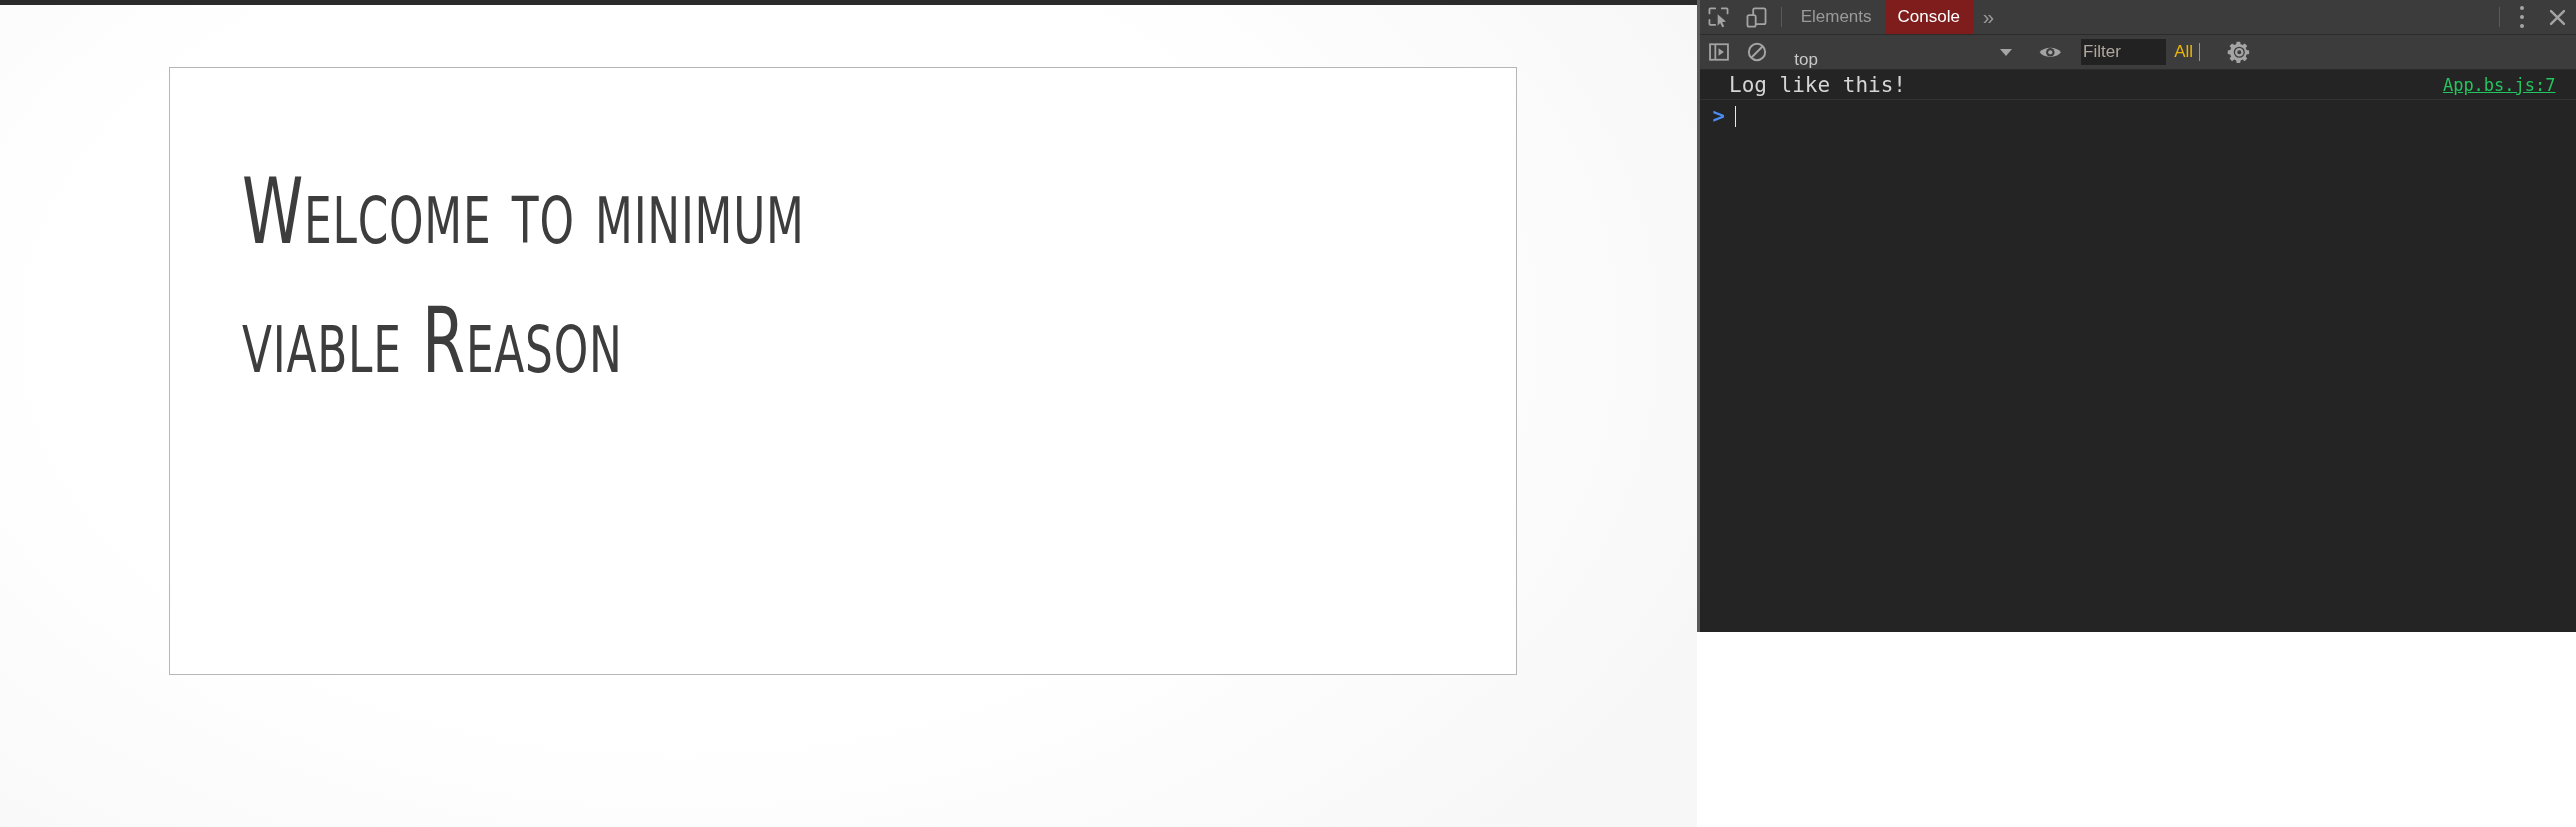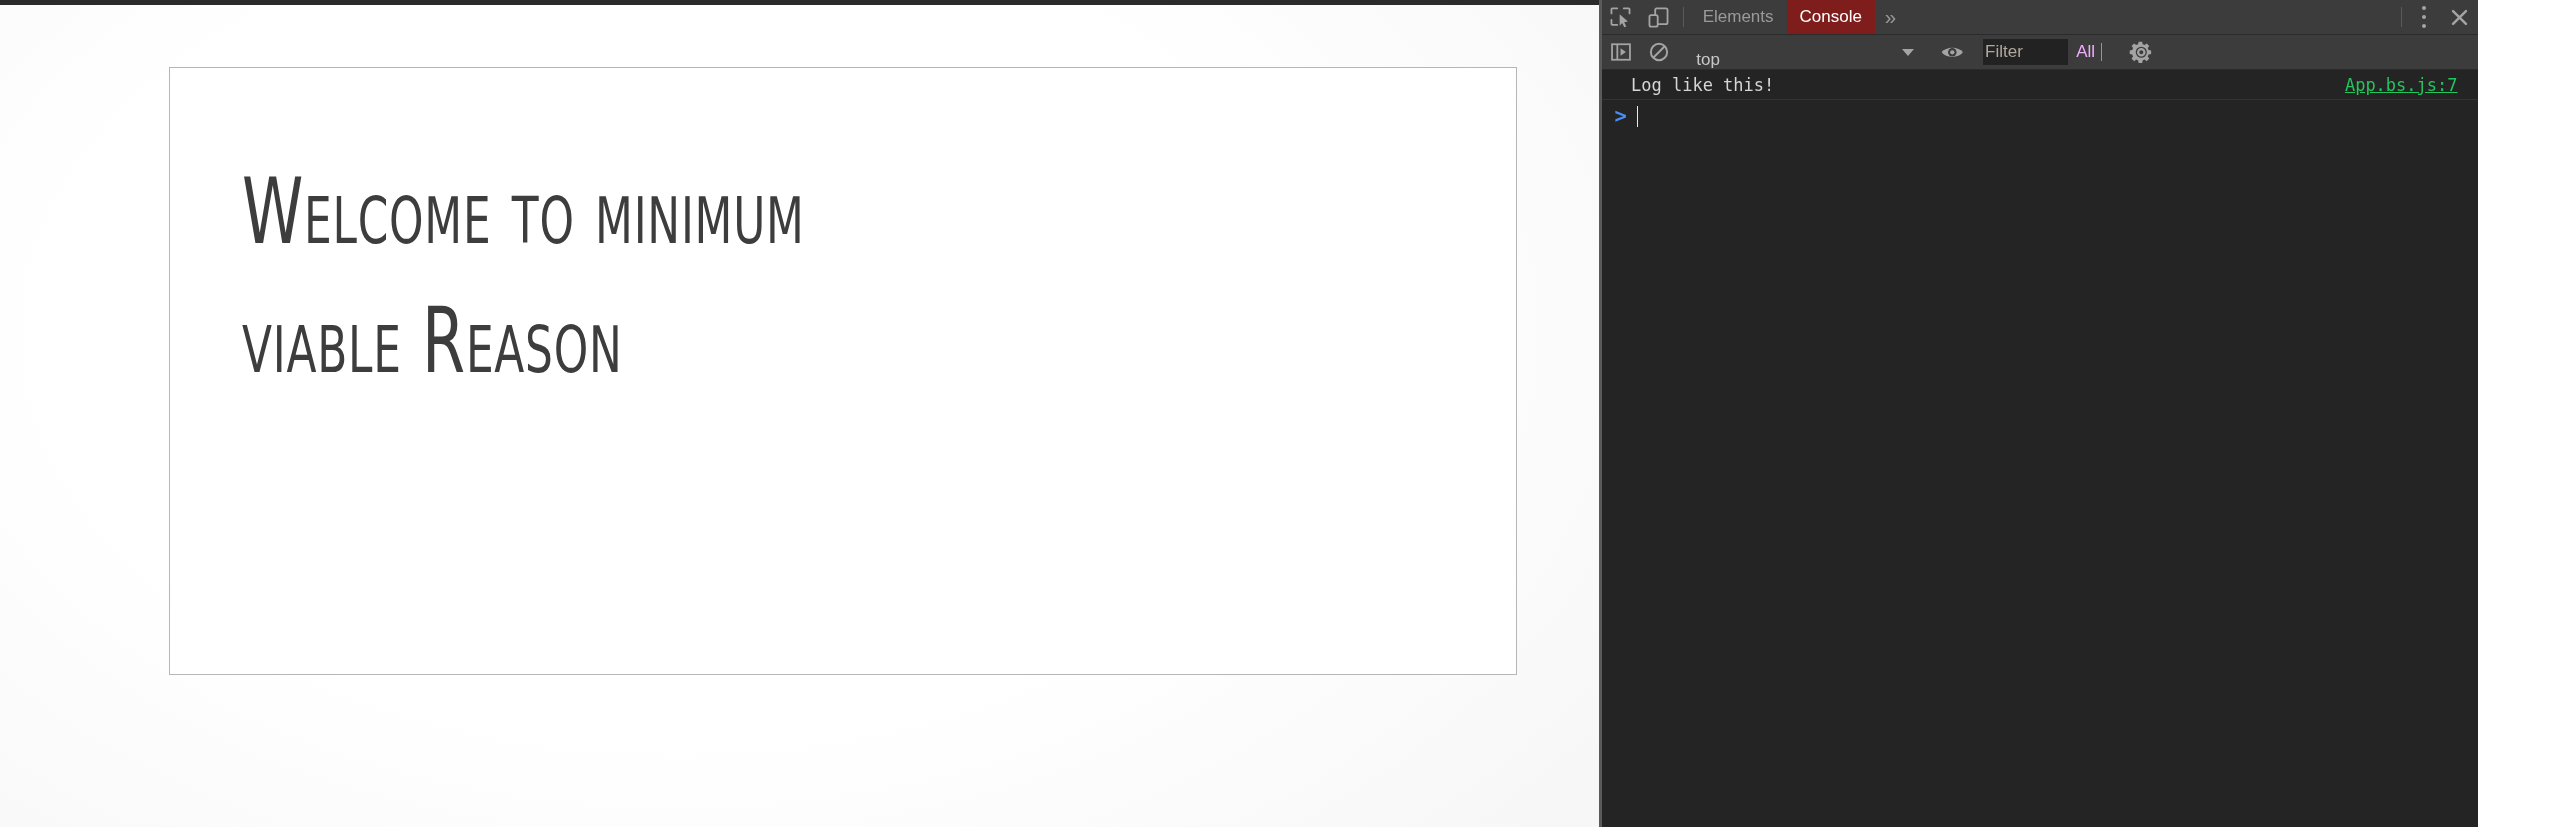--- a/index.html
+++ b/index.html
@@ -78,24 +78,24 @@
   }
   .card-heading .line {
     display: block;
     margin-bottom: 31px;
     white-space: nowrap;
   }
 
   
   .devtools {
     position: absolute;
-    left: 1599px;
+    left: 1697px;
     top: 0;
     width: 879px;
-    height: 827px;
+    height: 632px;
     background: #242424;
     font-family: "Liberation Sans", sans-serif;
     overflow: hidden;
   }
   .devtools-edge {
     position: absolute;
     left: 0;
     top: 0;
     width: 2.5px;
     height: 827px;
@@ -221,21 +221,21 @@
   }
   .level-select {
     display: flex;
     align-items: center;
     gap: 5.7px;
     padding: 0 8.2px;
     flex: 0 0 auto;
   }
   .level-select span {
     font-size: 17px;
-    color: #f0abfc;
+    color: #eab308;
   }
   .level-caret {
     width: 1.6px;
     height: 18px;
     background: #6b9ae8;
   }
 
   
   .dt-console {
     position: absolute;
@@ -251,21 +251,21 @@
     height: 30px;
     display: flex;
     align-items: center;
     border-bottom: 0.8px solid #333333;
     box-sizing: border-box;
     padding-left: 29.5px;
     padding-right: 21px;
   }
   .console-msg {
     font-family: "DejaVu Sans Mono", monospace;
-    font-size: 17px;
+    font-size: 21px;
     color: #d6d6d6;
     white-space: nowrap;
   }
   .console-src {
     margin-left: auto;
     font-family: "DejaVu Sans Mono", monospace;
     font-size: 17px;
     color: #22c55e;
     text-decoration: underline;
     white-space: nowrap;

